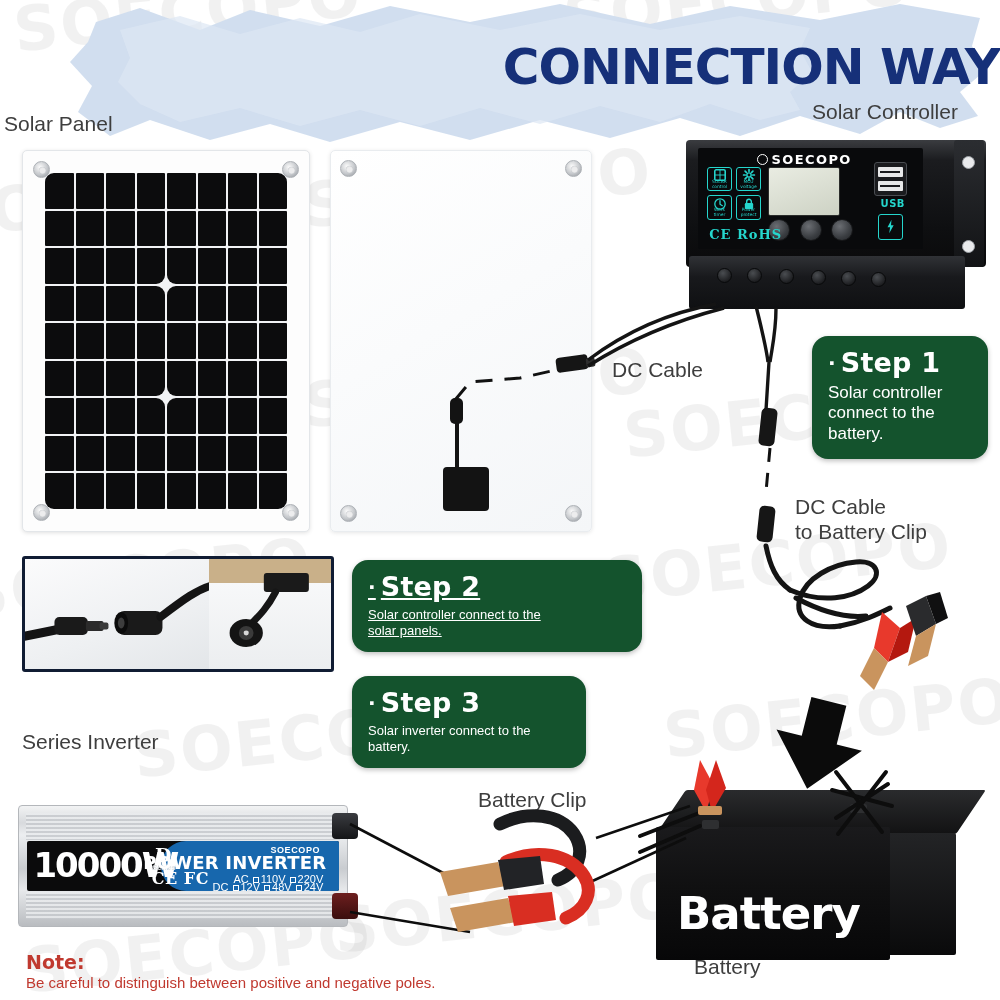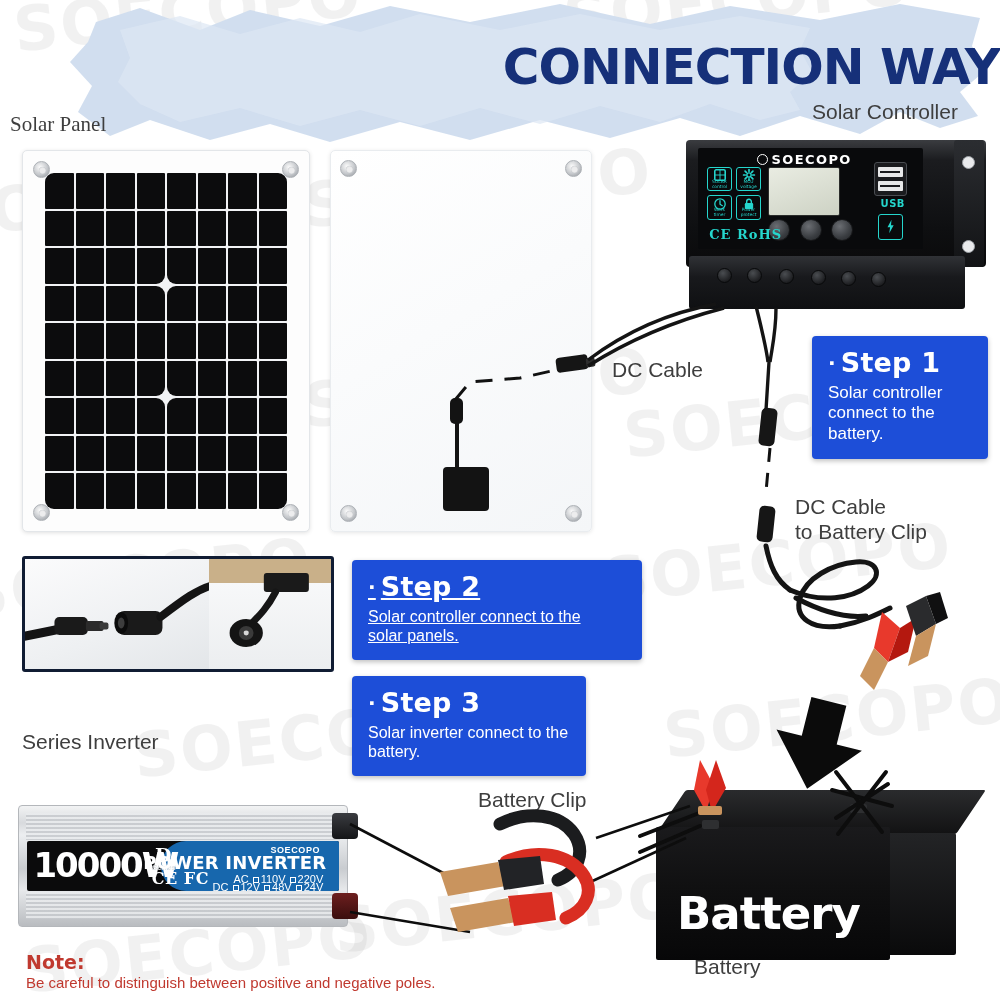--- a/index.html
+++ b/index.html
@@ -46,41 +46,41 @@
     position:absolute; z-index:7;
     color:#3e3e3e;
     font-size:21px;
     line-height:1.18;
     white-space:pre-line;
   }
 
   
   .step-card {
     position:absolute; z-index:8;
-    background:#1d4ed8;
-    border-radius:4px;
+    background:#14532d;
+    border-radius:16px;
     color:#ffffff;
     padding:10px 16px 14px 16px;
     box-shadow:0 2px 5px rgba(0,0,0,.25);
   }
   .step-head {
     font-family:"DejaVu Sans", sans-serif;
     font-weight:800;
     font-size:27px;
     line-height:1.25;
     letter-spacing:.2px;
   }
   .step-head .dot { font-size:20px; vertical-align:2px; margin-right:5px; }
   .step-body {
     font-size:17px;
     line-height:1.22;
     margin-top:3px;
     white-space:pre-line;
   }
-  .step-card.wide .step-body { font-size:16px; }
+  .step-card.wide .step-body { font-size:13px; }
 
   
   .panel-front {
     position:absolute; z-index:4;
     background:#fdfdfd;
     border:1px solid #e3e6e9;
     border-radius:5px;
     box-shadow:0 1px 4px rgba(0,0,0,.12);
   }
   .cells {
@@ -331,21 +331,21 @@
     <path d="M96,22 L140,8 L200,30 L250,10 L320,26 L390,6 L470,22 L560,4 L650,24 L730,6 L820,20 L900,4 L980,18
              L972,46 L986,70 L960,92 L978,116 L940,128 L900,112 L860,134 L800,116 L740,136 L680,118 L610,138 L540,120
              L470,140 L400,122 L330,142 L270,124 L210,140 L150,120 L110,136 L78,112 L92,86 L70,62 L88,42 Z" fill="#cfdcee" opacity="0.95"></path>
     <path d="M120,30 L180,16 L240,34 L300,18 L360,32 L420,14 L500,30 L580,14 L660,30 L740,16 L810,28
              L800,50 L812,72 L790,92 L800,110 L760,120 L710,104 L660,122 L600,106 L540,124 L480,108
              L420,126 L360,110 L300,126 L240,108 L180,122 L140,104 L118,82 L130,58 Z" fill="#dde7f3" opacity="0.7"></path>
   </svg>
 
   <div class="page-title">CONNECTION WAY</div>
 
-  <div class="lbl" style="left:10px;  top:112px;font-family:Liberation Serif, serif;">Solar Panel</div>
+  <div class="lbl" style="left:4px;  top:112px;">Solar Panel</div>
   <div class="lbl" style="left:812px; top:100px;">Solar Controller</div>
   <div class="lbl" style="left:612px; top:358px;">DC Cable</div>
   <div class="lbl" style="left:795px; top:495px;">DC Cable
 to Battery Clip</div>
   <div class="lbl" style="left:22px;  top:730px;">Series Inverter</div>
   <div class="lbl" style="left:478px; top:788px;">Battery Clip</div>
   <div class="lbl" style="left:694px; top:955px;">Battery</div>
 
   <div class="panel-front" style="left:22px; top:150px; width:288px; height:382px;">
     <div class="cells" id="cell-grid">

